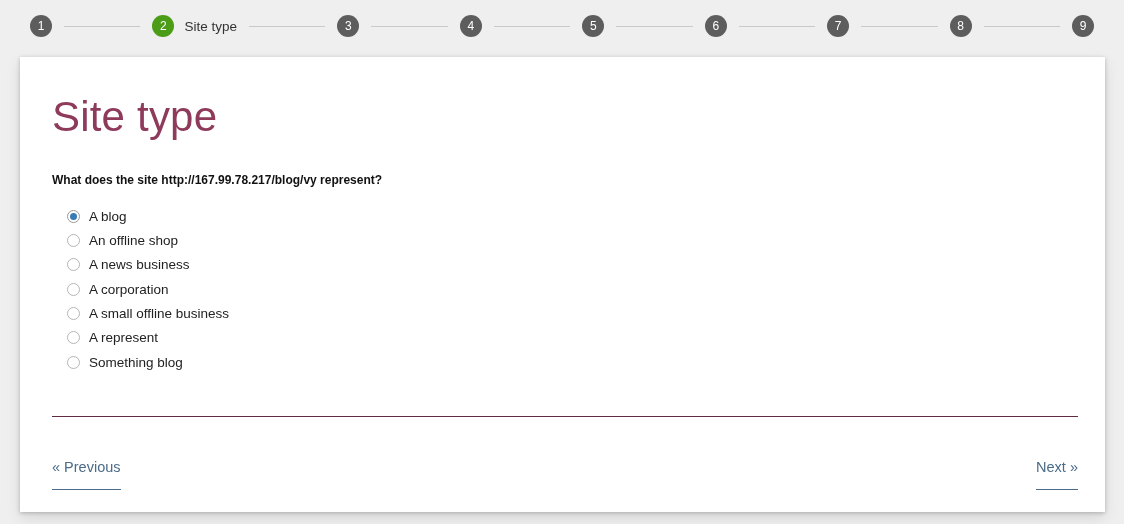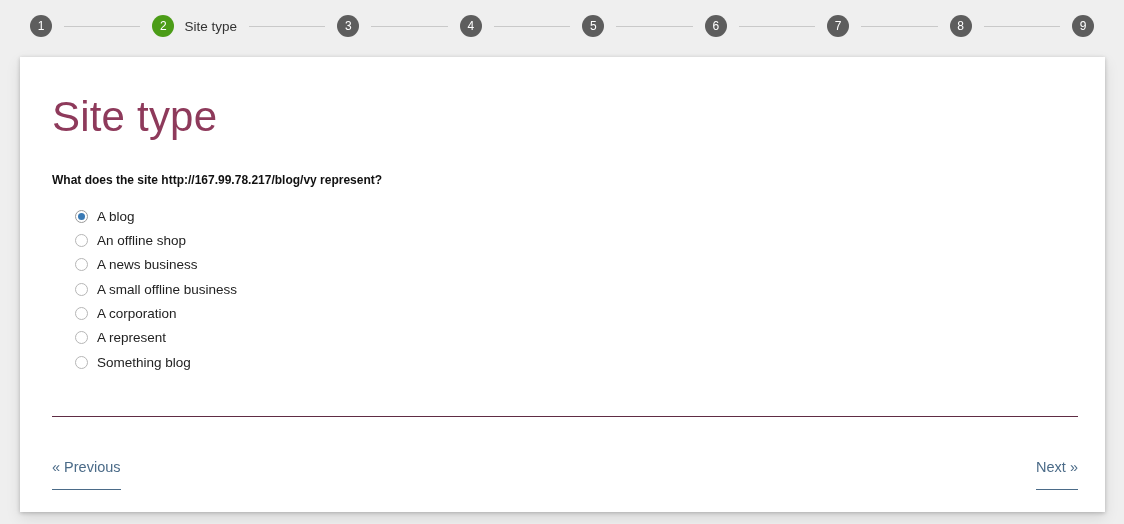--- a/index.html
+++ b/index.html
@@ -87,21 +87,21 @@
 
   .question {
     font-size: 12px;
     font-weight: bold;
     color: #111111;
     margin: 0 0 17px 0;
   }
 
   
   .options {
-    margin: 8px;
+    margin: 0;
     padding: 0 0 0 15px;
     list-style: none;
   }
   .option {
     display: flex;
     align-items: center;
     height: 24.3px;
     cursor: default;
   }
   .radio {
@@ -215,25 +215,25 @@
         <li class="option">
           <span class="radio"></span>
           <span class="option-label">An offline shop</span>
         </li>
         <li class="option">
           <span class="radio"></span>
           <span class="option-label">A news business</span>
         </li>
         <li class="option">
           <span class="radio"></span>
+          <span class="option-label">A corporation</span>
+        </li>
+        <li class="option">
+          <span class="radio"></span>
           <span class="option-label">A small offline business</span>
-        </li>
-        <li class="option">
-          <span class="radio"></span>
-          <span class="option-label">A corporation</span>
         </li>
         <li class="option">
           <span class="radio"></span>
           <span class="option-label">A represent</span>
         </li>
         <li class="option">
           <span class="radio"></span>
           <span class="option-label">Something blog</span>
         </li>
       </ul>

